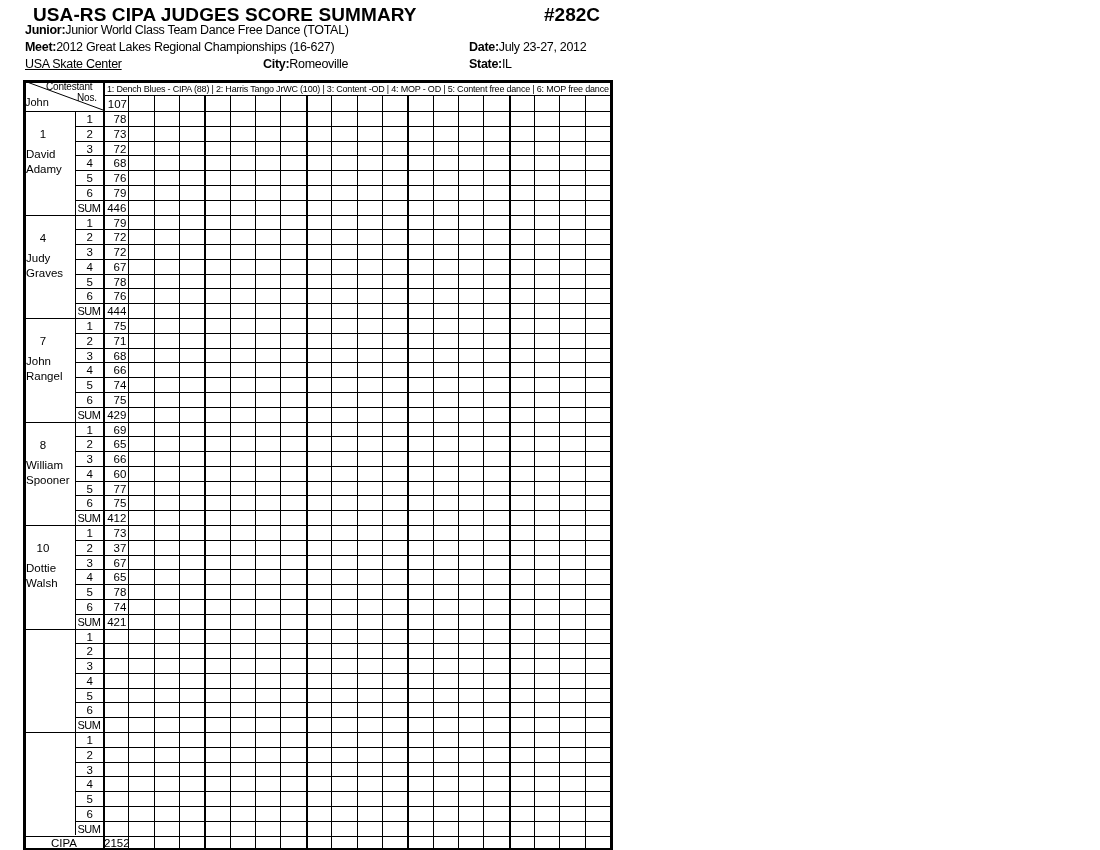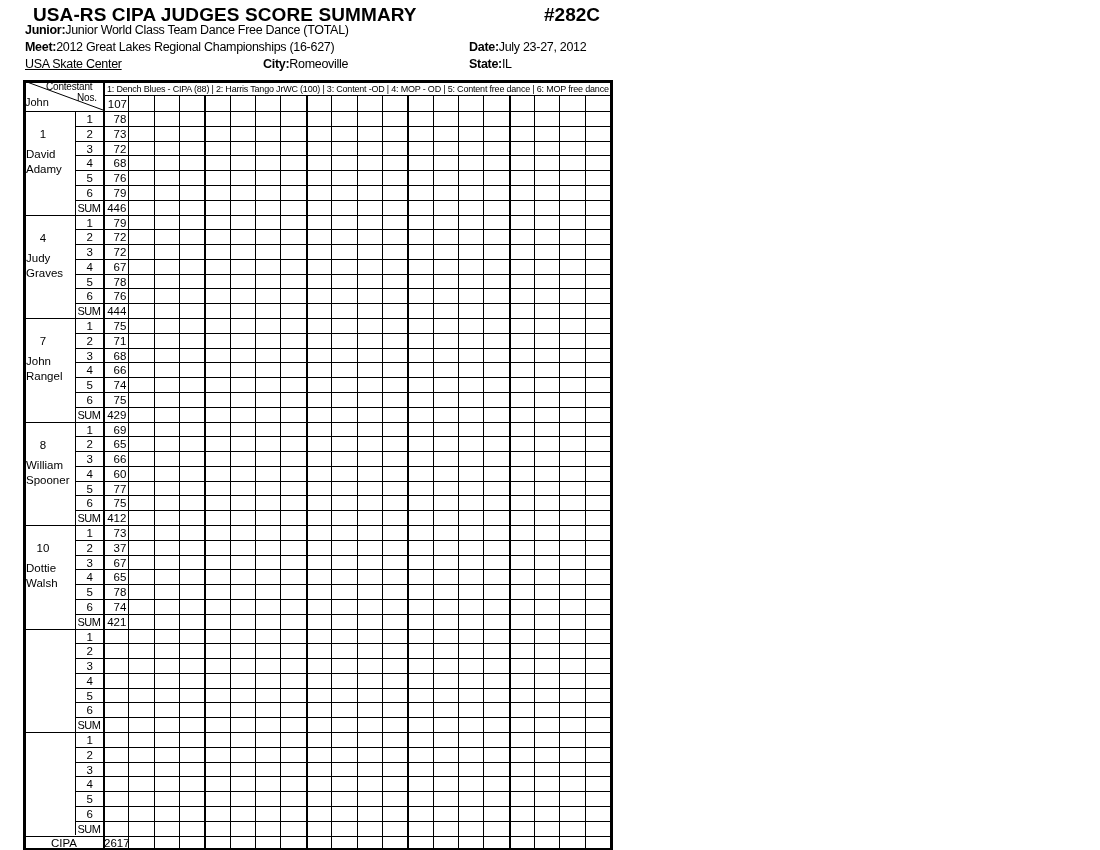--- a/index.html
+++ b/index.html
@@ -258,13 +258,13 @@
     <div class="sc" style="left: 103px; top: 777px; width: 23.35px;"></div>
     <div class="cell" style="left: 76px; top: 792px; width: 17px; text-align: right; padding-right: 0px;">5</div>
     <div class="sc" style="left: 103px; top: 792px; width: 23.35px;"></div>
     <div class="cell" style="left: 76px; top: 807px; width: 17px; text-align: right; padding-right: 0px;">6</div>
     <div class="sc" style="left: 103px; top: 807px; width: 23.35px;"></div>
     <div class="cell" style="left: 76px; top: 822px; width: 26px; font-size: 11px; letter-spacing: -0.5px;">SUM</div>
     <div class="sc" style="left: 103px; top: 822px; width: 23.35px;"></div>
   </div>
 
 <div class="cell" style="left:25px;top:836px;width:78px;">CIPA</div>
-<div class="abs" style="left:104px;top:836px;font-size:11.5px;line-height:14px;">2617</div>
+<div class="abs" style="left:104px;top:836px;font-size:11.5px;line-height:14px;">2152</div>
 
 </body></html>

